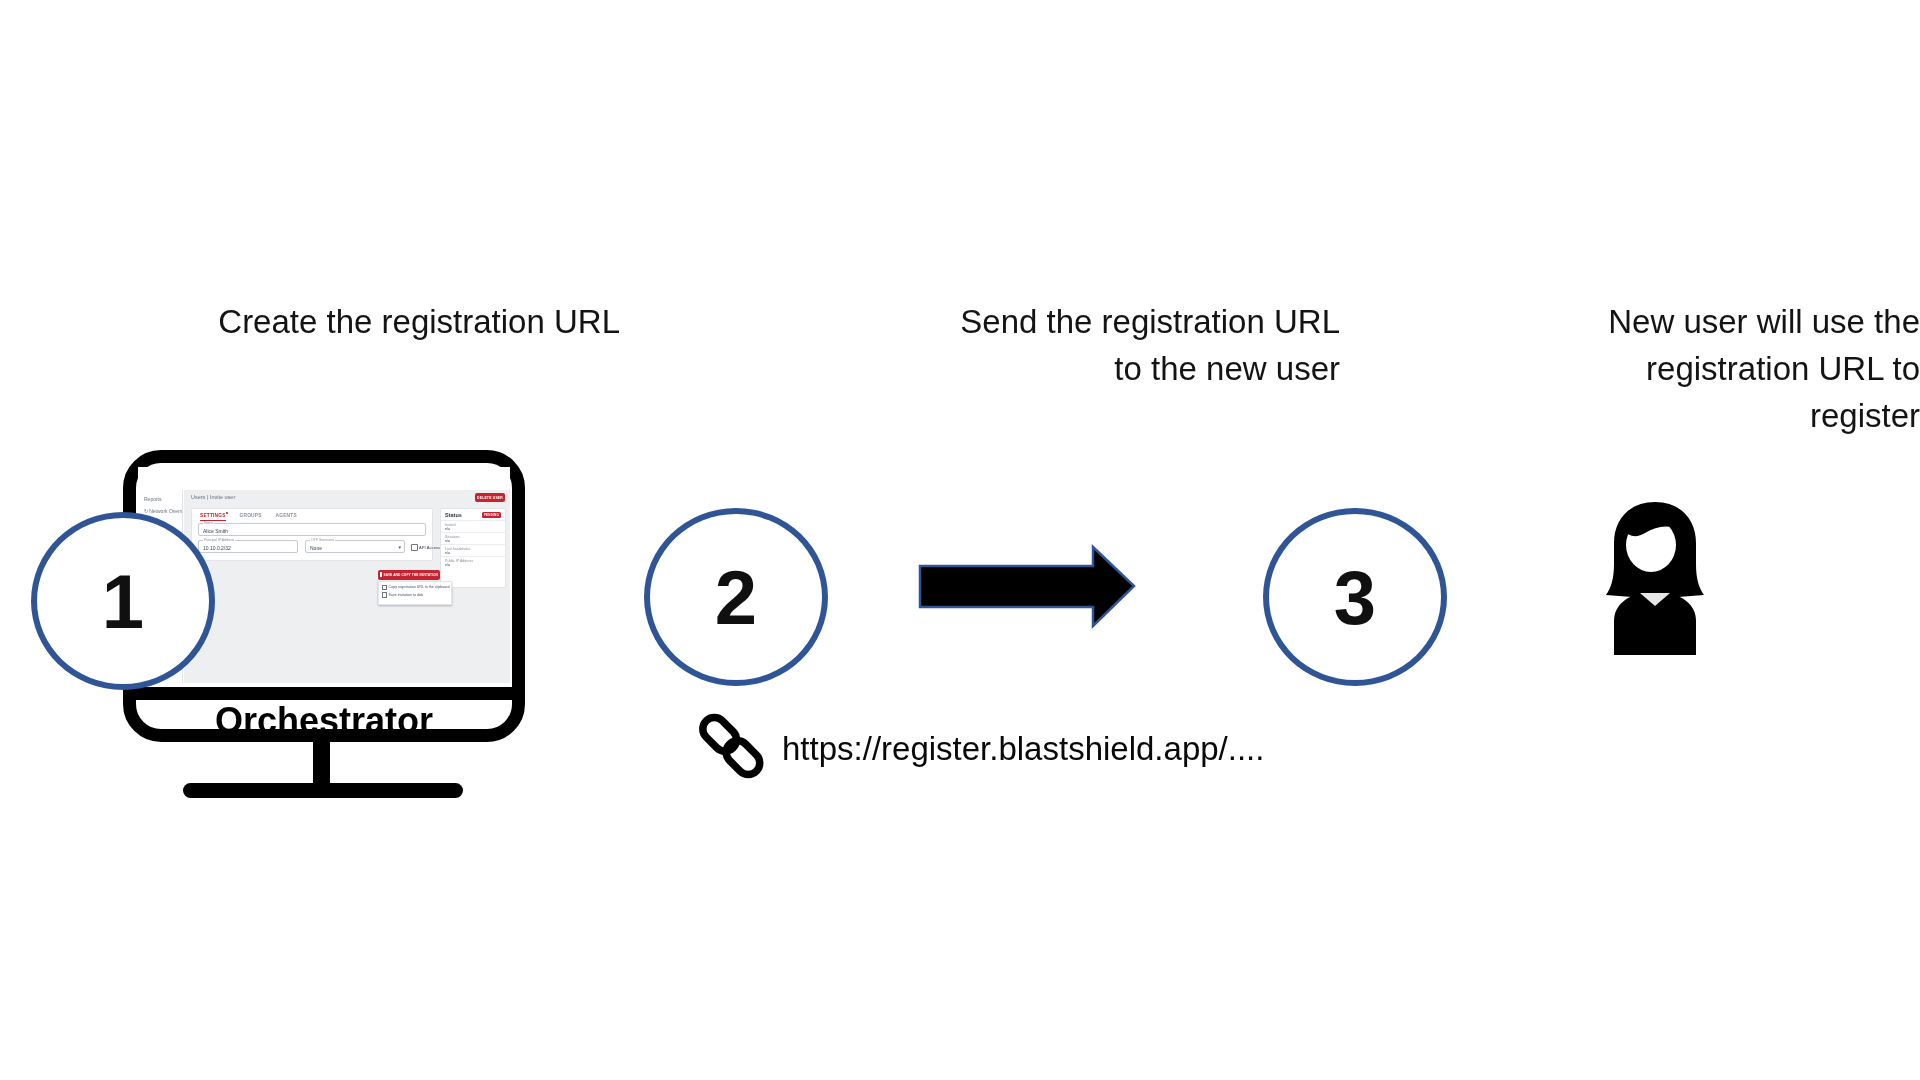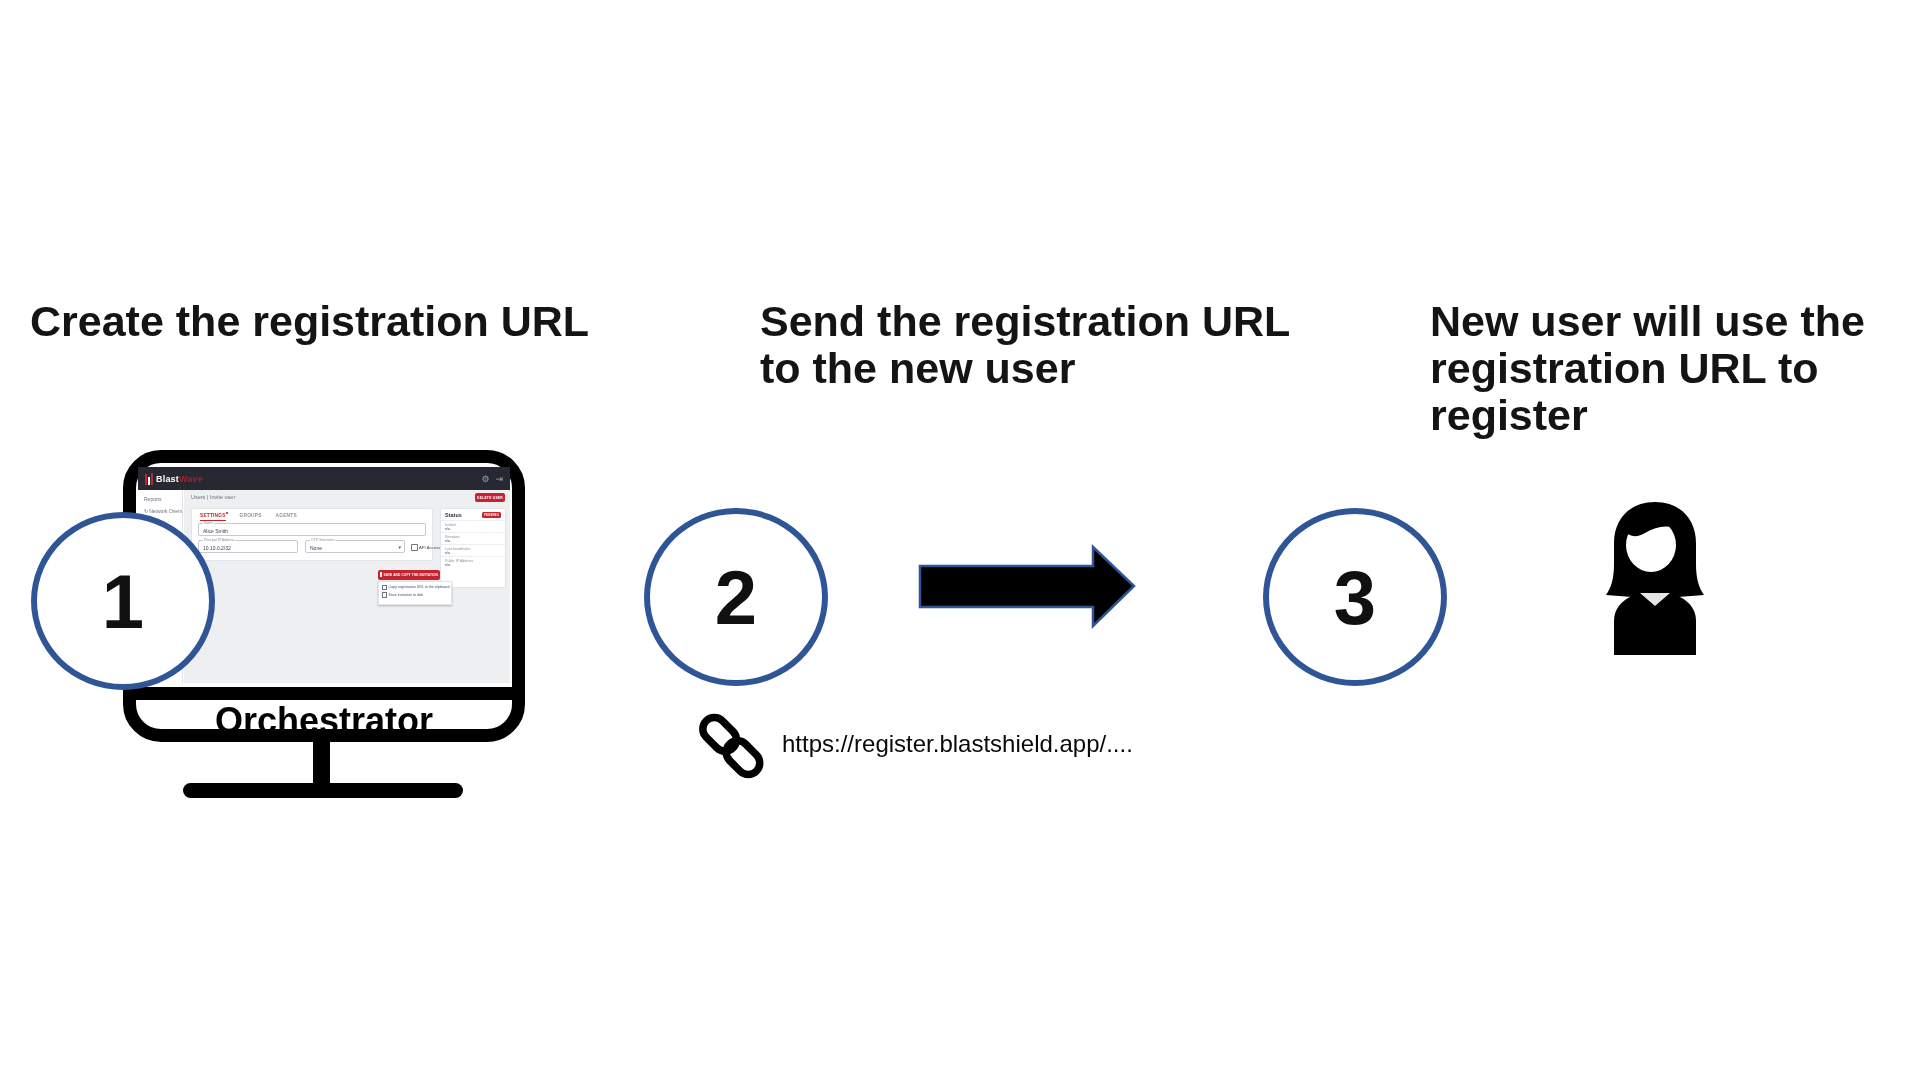--- a/index.html
+++ b/index.html
@@ -1,20 +1,20 @@
 <!DOCTYPE html>
 <html><head>
 <meta charset="utf-8">
 <style>
   html,body{margin:0;padding:0;background:#fff;}
   .canvas{position:relative;width:1920px;height:1080px;background:#fff;overflow:hidden;
           font-family:"Liberation Sans",sans-serif;color:#151515;}
   
-  .step-title{position:absolute;font-size:43px;line-height:47px;font-weight:700;
-              text-align:left;white-space:pre-line;color:#141414;}
+  .step-title{position:absolute;font-size:33px;line-height:47px;font-weight:400;
+              text-align:right;white-space:pre-line;color:#141414;}
   #title1{left:30px;top:298px;width:590px;}
   #title2{left:760px;top:298px;width:580px;}
   #title3{left:1430px;top:298px;width:490px;}
   
   .step-circle{position:absolute;width:172px;height:166px;border-radius:50%;
                background:#fff;border:6px solid #2f5597;display:flex;align-items:center;
                justify-content:center;font-size:76px;font-weight:600;color:#101010;z-index:6;}
   #circle1{left:31px;top:512px;}
   #circle2{left:644px;top:508px;}
   #circle3{left:1263px;top:508px;}
@@ -83,50 +83,38 @@
   .status-title{font-size:5.5px;color:#2c323d;font-weight:bold;}
   .status-badge{background:#c4232f;color:#fff;font-size:3px;font-weight:bold;border-radius:1.5px;
                 padding:0.8px 2px;letter-spacing:.2px;}
   .status-row{border-top:0.8px solid #eceef0;padding:1.5px 4px 1px 4px;}
   .status-row .r-label{font-size:3.6px;color:#8a919c;white-space:nowrap;}
   .status-row .r-value{font-size:3.6px;color:#3a4150;margin-top:0.6px;}
   
   .arrow-svg{position:absolute;left:915px;top:540px;z-index:3;}
   
   .link-svg{position:absolute;left:694px;top:708px;}
-  .url-text{position:absolute;left:782px;top:730px;font-size:24px;color:#090909;white-space:nowrap;}
+  .url-text{position:absolute;left:782px;top:730px;font-size:33px;color:#090909;white-space:nowrap;}
   
   .person-svg{position:absolute;left:1585px;top:500px;}
 </style>
 </head>
 <body>
 
 <div class="canvas">
 
   <div class="step-title" id="title1">Create the registration URL</div>
   <div class="step-title" id="title3">New user will use the
 registration URL to
 register</div>
   <div class="step-title" id="title2">Send the registration URL
 to the new user</div>
 
   <div class="monitor">
     <div class="screen">
-      <div class="mini-header">
-        <span class="logo-bars">
-            <i></i>
-            <i></i>
-            <i></i>
-          </span>
-        <span class="brand"><span>Blast</span><span class="wave">Wave</span></span>
-        <span class="hdr-icons">
-          <span>⚙</span>
-          <span>⇥</span>
-        </span>
-      </div>
 
       <div class="mini-sidebar">
         <div class="side-item">Reports</div>
         <div class="side-item"><span class="s-ico">↻</span><span>Network Overview</span></div>
         <div class="side-footer"><span class="s-ico">▢</span> <span>Version</span></div>
       </div>
 
       <div class="mini-content">
         <div class="crumb">Users  |  Invite user</div>
         <button class="mini-btn-red delete-btn">DELETE USER</button>

